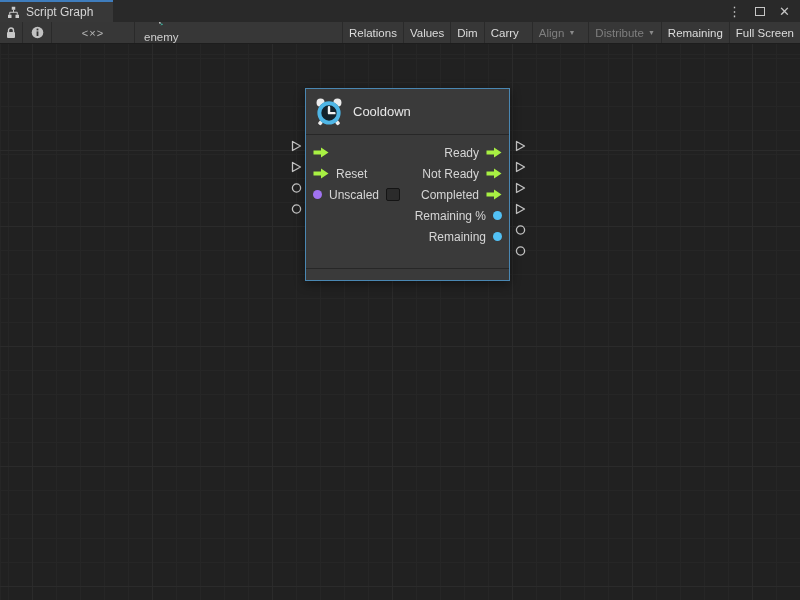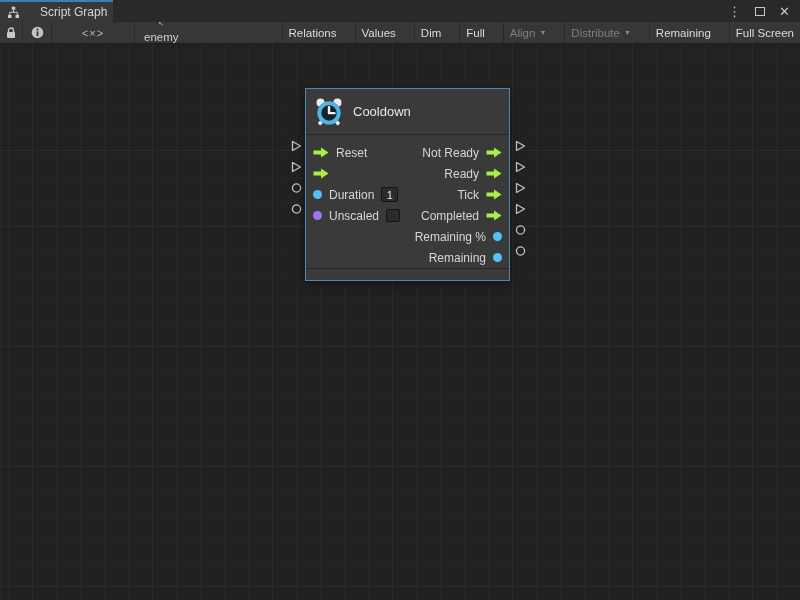--- a/index.html
+++ b/index.html
@@ -3,43 +3,43 @@
 <meta charset="utf-8">
 <style>
   * { margin:0; padding:0; box-sizing:border-box; }
   html,body { width:800px; height:600px; overflow:hidden; background:#212121;
     font-family:"Liberation Sans", sans-serif; -webkit-font-smoothing:antialiased; }
 
   
   .titlebar { position:absolute; left:0; top:0; width:800px; height:22px;
     background:#292929; display:flex; align-items:stretch; }
   .tab { width:113px; background:#383838; border-top:2px solid #3f7dbd;
-    display:flex; align-items:center; gap:20px; padding-left:7px; }
+    display:flex; align-items:center; gap:6px; padding-left:7px; }
   .tab-label { color:#d6d6d6; font-size:12px; white-space:nowrap; }
   .win-controls { margin-left:auto; display:flex; align-items:center; gap:14px;
     padding-right:10px; color:#c6c6c6; }
   .wc { font-size:13px; line-height:1; cursor:default; }
   .wc-max { width:10px; height:9px; border:1.5px solid #c6c6c6; display:inline-block; }
 
   
   .toolbar { position:absolute; left:0; top:22px; width:800px; height:22px;
     background:#373737; border-bottom:1px solid #1d1d1d; display:flex;
     align-items:stretch; color:#dcdcdc; font-size:11.5px; }
   .tbtn { display:flex; align-items:center; justify-content:center; padding:0 6px; }
   .sep { width:1px; background:#2a2a2a; }
   .lock-btn { width:22px; } .info-btn { width:28px; } .code-btn { width:82px; color:#b8b8b8; letter-spacing:1px; font-size:11px; }
   .breadcrumb { display:flex; align-items:center; gap:5px; margin-left:9px; color:#cfcfcf;flex-direction:column; }
   .zoom-group { display:flex; align-items:center; margin-left:34px; gap:9px; color:#c9c9c9; }
   .zoom-track { position:relative; width:92px; height:2px;
     background:linear-gradient(90deg,#464646,#8a8a8a); border-radius:1px; }
   .zoom-handle { position:absolute; right:-4px; top:50%; transform:translateY(-50%);
     width:11px; height:11px; border-radius:50%; background:#9d9d9d; }
-  .tb-right { margin-left:auto; display:flex; align-items:stretch;gap:12px; }
+  .tb-right { margin-left:auto; display:flex; align-items:stretch; }
   .tb-right .tbtn { border-left:1px solid #2a2a2a; padding:0 6px; white-space:nowrap; }
-  .tbtn.disabled { color:#7f7f7f; }
+  .tbtn.disabled { color:#7f7f7f;margin-left:7px; }
   .dd-arrow { font-size:7px; margin-left:4px; color:#8a8a8a; }
 
   
   .graph { position:absolute; left:0; top:44px; width:800px; height:556px;
     background-color:#212121;
     background-image:
       repeating-linear-gradient(90deg, #2b2b2b 0 1px, transparent 1px 120px),
       repeating-linear-gradient(0deg,  #2b2b2b 0 1px, transparent 1px 120px),
       repeating-linear-gradient(90deg, #262626 0 1px, transparent 1px 24px),
       repeating-linear-gradient(0deg,  #262626 0 1px, transparent 1px 24px);
@@ -121,21 +121,21 @@
     <div class="tbtn">
         <span>Relations</span>
       </div>
     <div class="tbtn">
         <span>Values</span>
       </div>
     <div class="tbtn">
         <span>Dim</span>
       </div>
     <div class="tbtn">
-        <span>Full</span>
+        <span>Carry</span>
       </div>
     <div class="tbtn disabled">
       <span>Align</span>
       <span class="dd-arrow">▼</span>
     </div>
     <div class="tbtn disabled">
       <span>Distribute</span>
       <span class="dd-arrow">▼</span>
     </div>
     <div class="tbtn">
@@ -197,58 +197,45 @@
         <span class="node-title">Cooldown</span>
       </div>
 
       <div class="ports">
 
         <div class="prow">
           <div class="pleft">
             <svg width="16" height="11" viewBox="0 0 16 11">
                 <path d="M0.5,3.5 H8 V0.5 L15.5,5.5 L8,10.5 V7.5 H0.5 Z" fill="#a8f043"></path>
               </svg>
+            <span class="plabel"></span>
+          </div>
+          <div class="pright">
+            <span class="plabel">Ready</span>
+            <svg width="16" height="11" viewBox="0 0 16 11">
+                <path d="M0.5,3.5 H8 V0.5 L15.5,5.5 L8,10.5 V7.5 H0.5 Z" fill="#a8f043"></path>
+              </svg>
+          </div>
+        </div>
+
+        <div class="prow">
+          <div class="pleft">
+            <svg width="16" height="11" viewBox="0 0 16 11">
+                <path d="M0.5,3.5 H8 V0.5 L15.5,5.5 L8,10.5 V7.5 H0.5 Z" fill="#a8f043"></path>
+              </svg>
             <span class="plabel">Reset</span>
           </div>
           <div class="pright">
             <span class="plabel">Not Ready</span>
             <svg width="16" height="11" viewBox="0 0 16 11">
                 <path d="M0.5,3.5 H8 V0.5 L15.5,5.5 L8,10.5 V7.5 H0.5 Z" fill="#a8f043"></path>
               </svg>
           </div>
         </div>
 
-        <div class="prow">
-          <div class="pleft">
-            <svg width="16" height="11" viewBox="0 0 16 11">
-                <path d="M0.5,3.5 H8 V0.5 L15.5,5.5 L8,10.5 V7.5 H0.5 Z" fill="#a8f043"></path>
-              </svg>
-            <span class="plabel"></span>
-          </div>
-          <div class="pright">
-            <span class="plabel">Ready</span>
-            <svg width="16" height="11" viewBox="0 0 16 11">
-                <path d="M0.5,3.5 H8 V0.5 L15.5,5.5 L8,10.5 V7.5 H0.5 Z" fill="#a8f043"></path>
-              </svg>
-          </div>
-        </div>
-
-        <div class="prow">
-          <div class="pleft">
-            <span class="dot" style="background:#52c1f5;"></span>
-            <span class="plabel">Duration</span>
-            <input class="mini" value="1" style="">
-          </div>
-          <div class="pright">
-            <span class="plabel">Tick</span>
-            <svg width="16" height="11" viewBox="0 0 16 11">
-                <path d="M0.5,3.5 H8 V0.5 L15.5,5.5 L8,10.5 V7.5 H0.5 Z" fill="#a8f043"></path>
-              </svg>
-          </div>
-        </div>
 
         <div class="prow">
           <div class="pleft">
             <span class="dot" style="background:#a173f1;"></span>
             <span class="plabel">Unscaled</span>
             <span class="chk"></span>
           </div>
           <div class="pright">
             <span class="plabel">Completed</span>
             <svg width="16" height="11" viewBox="0 0 16 11">

